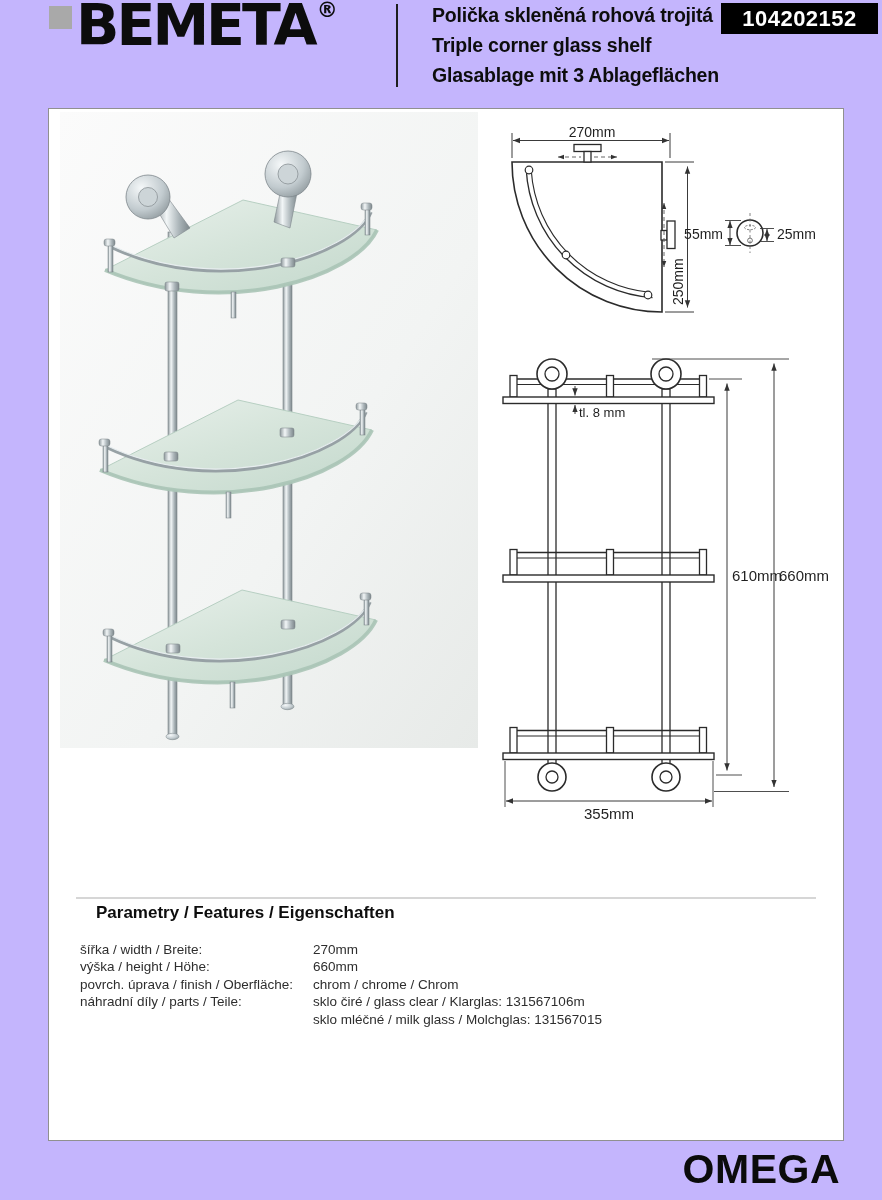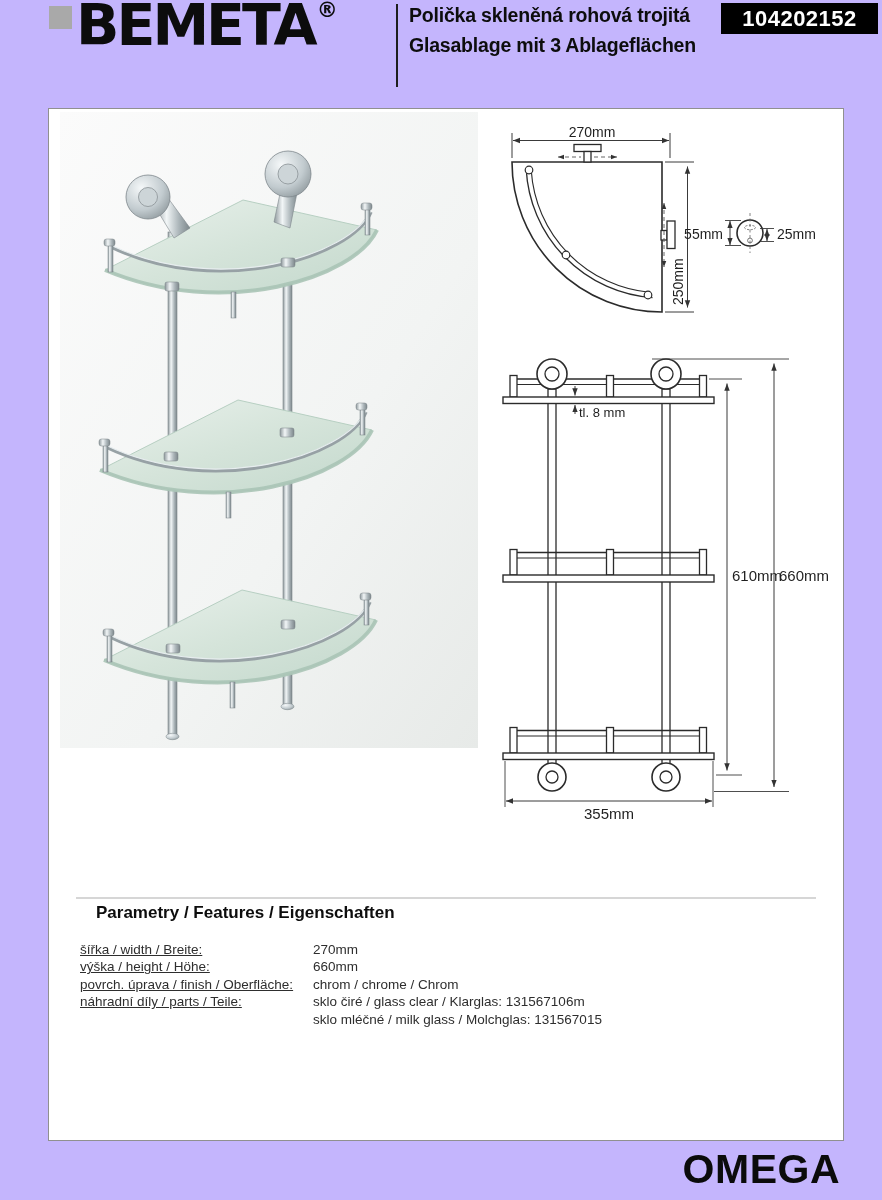--- a/index.html
+++ b/index.html
@@ -8,52 +8,53 @@
     font-family:"Liberation Sans",sans-serif;color:#1a1a1a;overflow:hidden;
   }
   
   .logo-mark{position:absolute;left:49px;top:6px;width:23px;height:23px;background:#a9a9a9;}
   .brand{
     position:absolute;left:76px;top:-8px;font-family:"DejaVu Sans",sans-serif;
     font-weight:bold;font-size:57px;letter-spacing:-3px;color:#0c0c0c;white-space:nowrap;
   }
   .brand .reg{font-size:21px;font-weight:bold;letter-spacing:0;vertical-align:28px;margin-left:2px;}
   .header-divider{position:absolute;left:396px;top:4px;width:2px;height:83px;background:#1e1e1e;}
-  .titles{position:absolute;left:409px;top:0px;font-weight:bold;font-size:19.5px;line-height:30px;color:#0d0d0d;letter-spacing:-0.2px;}
+  .titles{position:absolute;left:432px;top:0px;font-weight:bold;font-size:19.5px;line-height:30px;color:#0d0d0d;letter-spacing:-0.2px;}
   .code-badge{
     position:absolute;left:721px;top:3px;width:157px;height:31px;background:#000;
     color:#fff;font-weight:bold;font-size:22px;line-height:31px;text-align:center;letter-spacing:0.5px;
   }
   
   .frame{position:absolute;left:48px;top:108px;width:794px;height:1031px;border:1px solid #909090;background:#fff;}
   .photo-svg{position:absolute;left:60px;top:112px;}
   .draw-svg{position:absolute;left:488px;top:112px;}
   
   .features-rule{position:absolute;left:76px;top:897px;width:740px;height:2px;background:#d6d6d6;}
   .features-heading{position:absolute;left:80px;top:903px;font-size:17px;font-weight:bold;color:#0d0d0d;margin-left:16px;}
   .features-table{position:absolute;left:80px;top:941px;font-size:13.5px;line-height:17.4px;color:#2e2e2e;}
   .f-row{white-space:nowrap;}
-  .f-label{display:inline-block;width:233px;text-decoration:underline;}
+  .f-label{display:inline-block;width:233px;}
   
   .series{position:absolute;right:42px;top:1146px;font-size:41px;font-weight:bold;color:#0b0b0b;letter-spacing:0.5px;}
   
   .dim-t{font-family:"Liberation Sans",sans-serif;font-size:14px;fill:#1f1f1f;}
   .dim-s{font-family:"Liberation Sans",sans-serif;font-size:13px;fill:#1f1f1f;}
   .dim-m{font-family:"Liberation Sans",sans-serif;font-size:15px;fill:#1f1f1f;}
 </style>
 </head>
 <body>
 
 <div class="sheet">
 
   <div class="logo-mark"></div>
   <div class="brand"><span>BEMETA</span><span class="reg">®</span></div>
   <div class="header-divider"></div>
   <div class="titles">
     <div>Polička skleněná rohová trojitá</div>
+    <div>Triple corner glass shelf</div>
     <div>Glasablage mit 3 Ablageflächen</div>
   </div>
   <div class="code-badge">104202152</div>
 
   <div class="frame"></div>
 
   <svg class="photo-svg" width="418" height="636" viewBox="0 0 418 636">
     <defs>
       <linearGradient id="bgG" x1="0" y1="0" x2="1" y2="1">
         <stop offset="0" stop-color="#fbfbfb"></stop>

